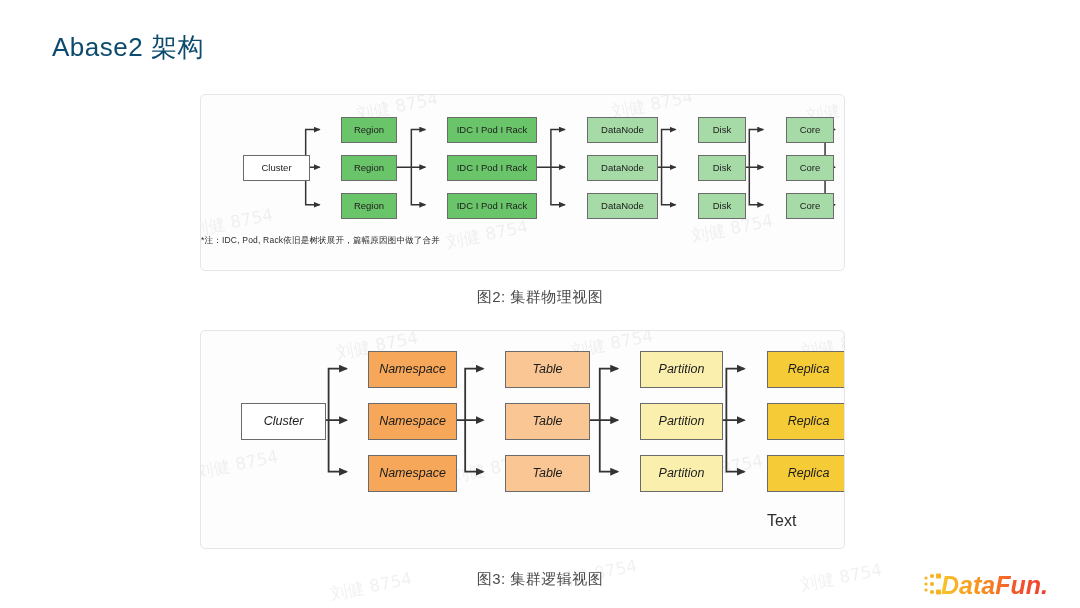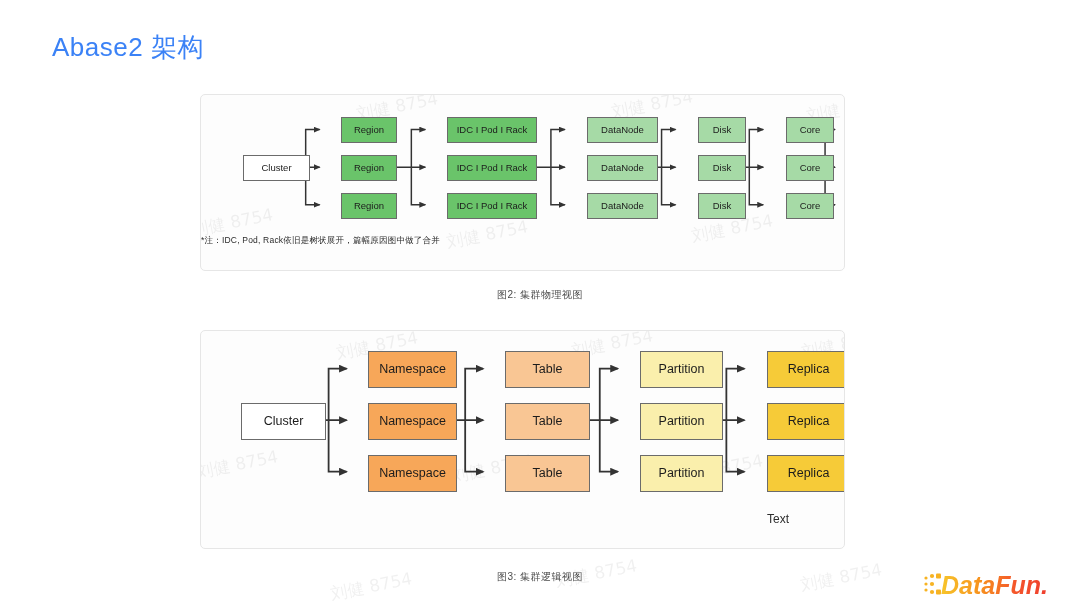--- a/index.html
+++ b/index.html
@@ -7,65 +7,65 @@
     width: 1080px; height: 608px;
     background: #ffffff;
     font-family: "Liberation Sans", "DejaVu Sans", sans-serif;
     overflow: hidden;
   }
   .slide { position: relative; width: 1080px; height: 608px; background: #fff; }
 
   
   .slide-title {
     position: absolute; left: 52px; top: 30px;
-    font-size: 26px; font-weight: 400; color: #3b82f6;
+    font-size: 26px; font-weight: 400; color: #0c4a6e;
     letter-spacing: 0.5px; white-space: nowrap;
   }
 
   
   .panel {
     position: absolute;
     background: #fdfdfd;
     border: 1px solid #e6e6e6;
     border-radius: 5px;
     overflow: hidden;
   }
   #panel-physical { left: 200px; top: 94px; width: 645px; height: 177px; }
   #panel-logical  { left: 200px; top: 330px; width: 645px; height: 219px; }
 
   .panel-inner { position: absolute; inset: 0; }
 
   
   .caption {
     position: absolute; width: 100%; text-align: center;
-    font-size: 10px; color: #4a4a4a; letter-spacing: 0.5px;
+    font-size: 15px; color: #4a4a4a; letter-spacing: 0.5px;
   }
   #caption-physical { left: 0; top: 288px; }
   #caption-logical  { left: 0; top: 570px; }
 
   
   .node {
     position: absolute;
     display: flex; align-items: center; justify-content: center;
     border: 1.4px solid #6b6b6b;
     font-size: 9.5px; color: #1c1c1c;
     line-height: 1; white-space: nowrap;
     background: #fff;
     margin-left: 20px;
   }
-  .node.lg { font-size: 12.5px; border-width: 1.6px; }
+  .node.lg { font-size: 12.5px; border-width: 1.6px; font-style: italic; }
 
   
   .footnote {
     position: absolute; left: 0; width: 100%;
     text-align: left; font-size: 8.5px; color: #2b2b2b;
     letter-spacing: 0.2px;
   }
   .plain-text-label {
-    position: absolute; font-size: 12px; color: #2d2d2d;
+    position: absolute; font-size: 16px; color: #2d2d2d;
   }
 
   
   svg.wires { position: absolute; inset: 0; width: 100%; height: 100%; pointer-events: none; }
 
   
   .wm {
     position: absolute;
     font-size: 17px;
     color: #000;

